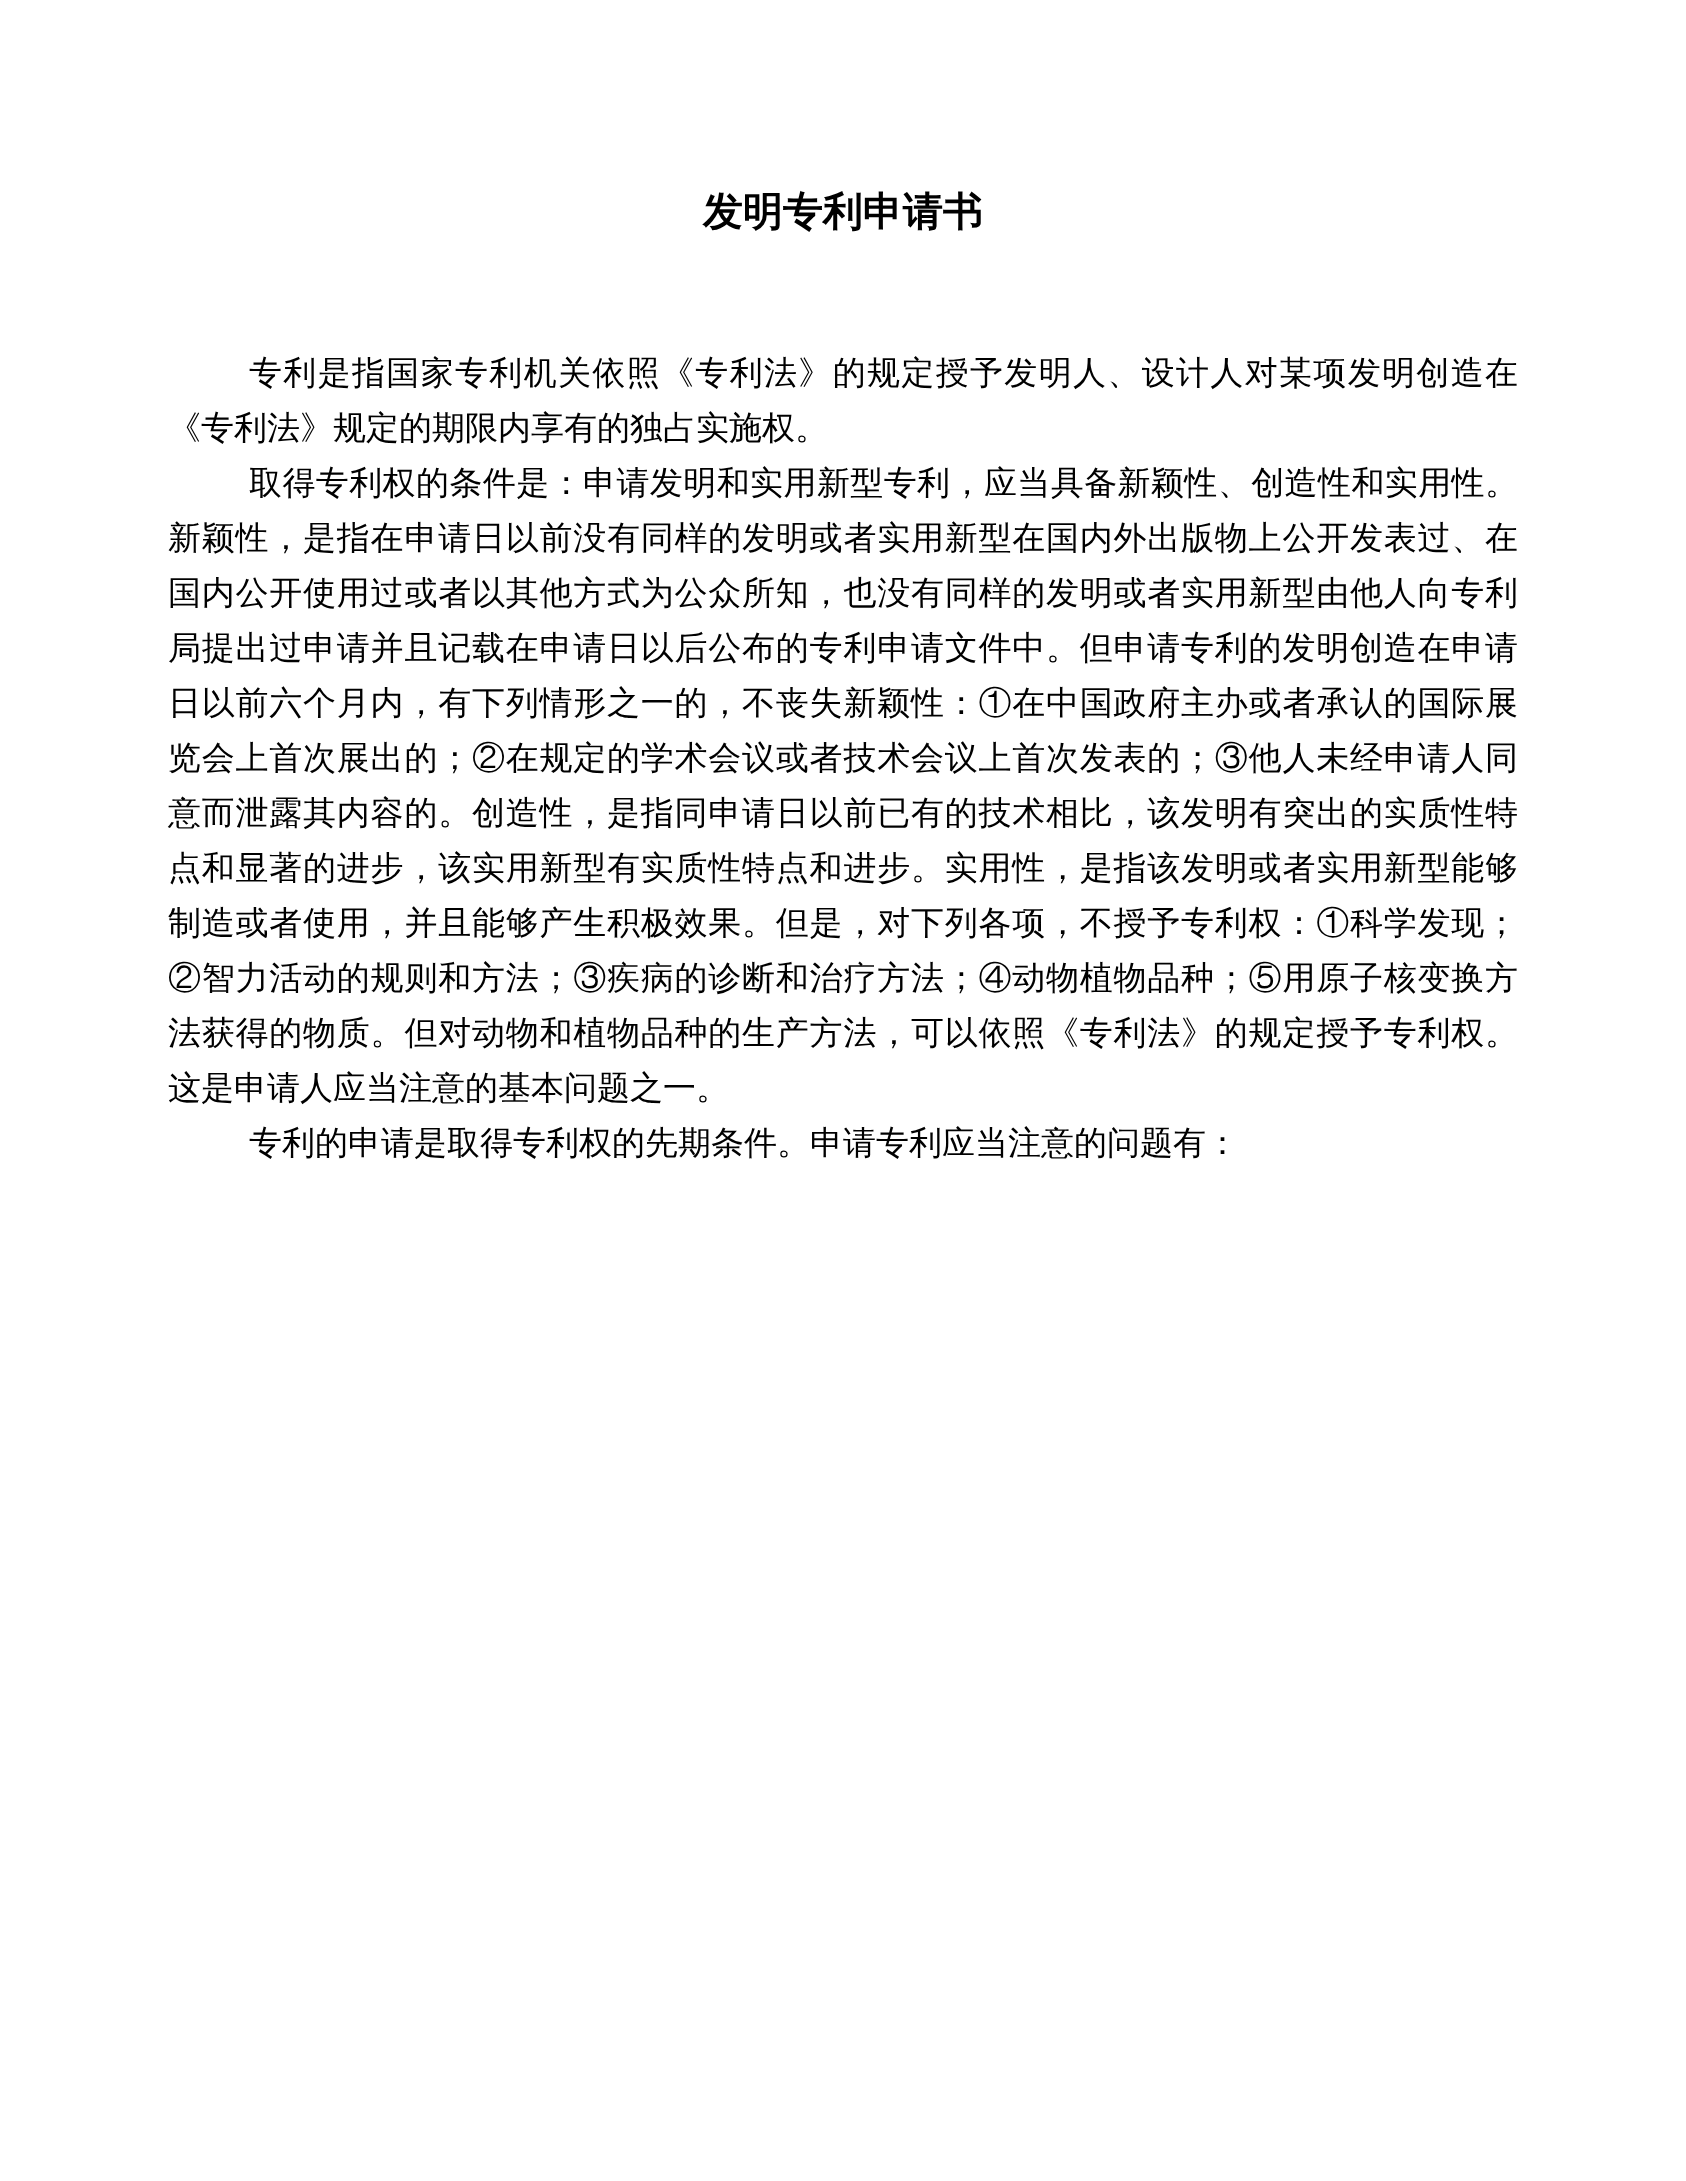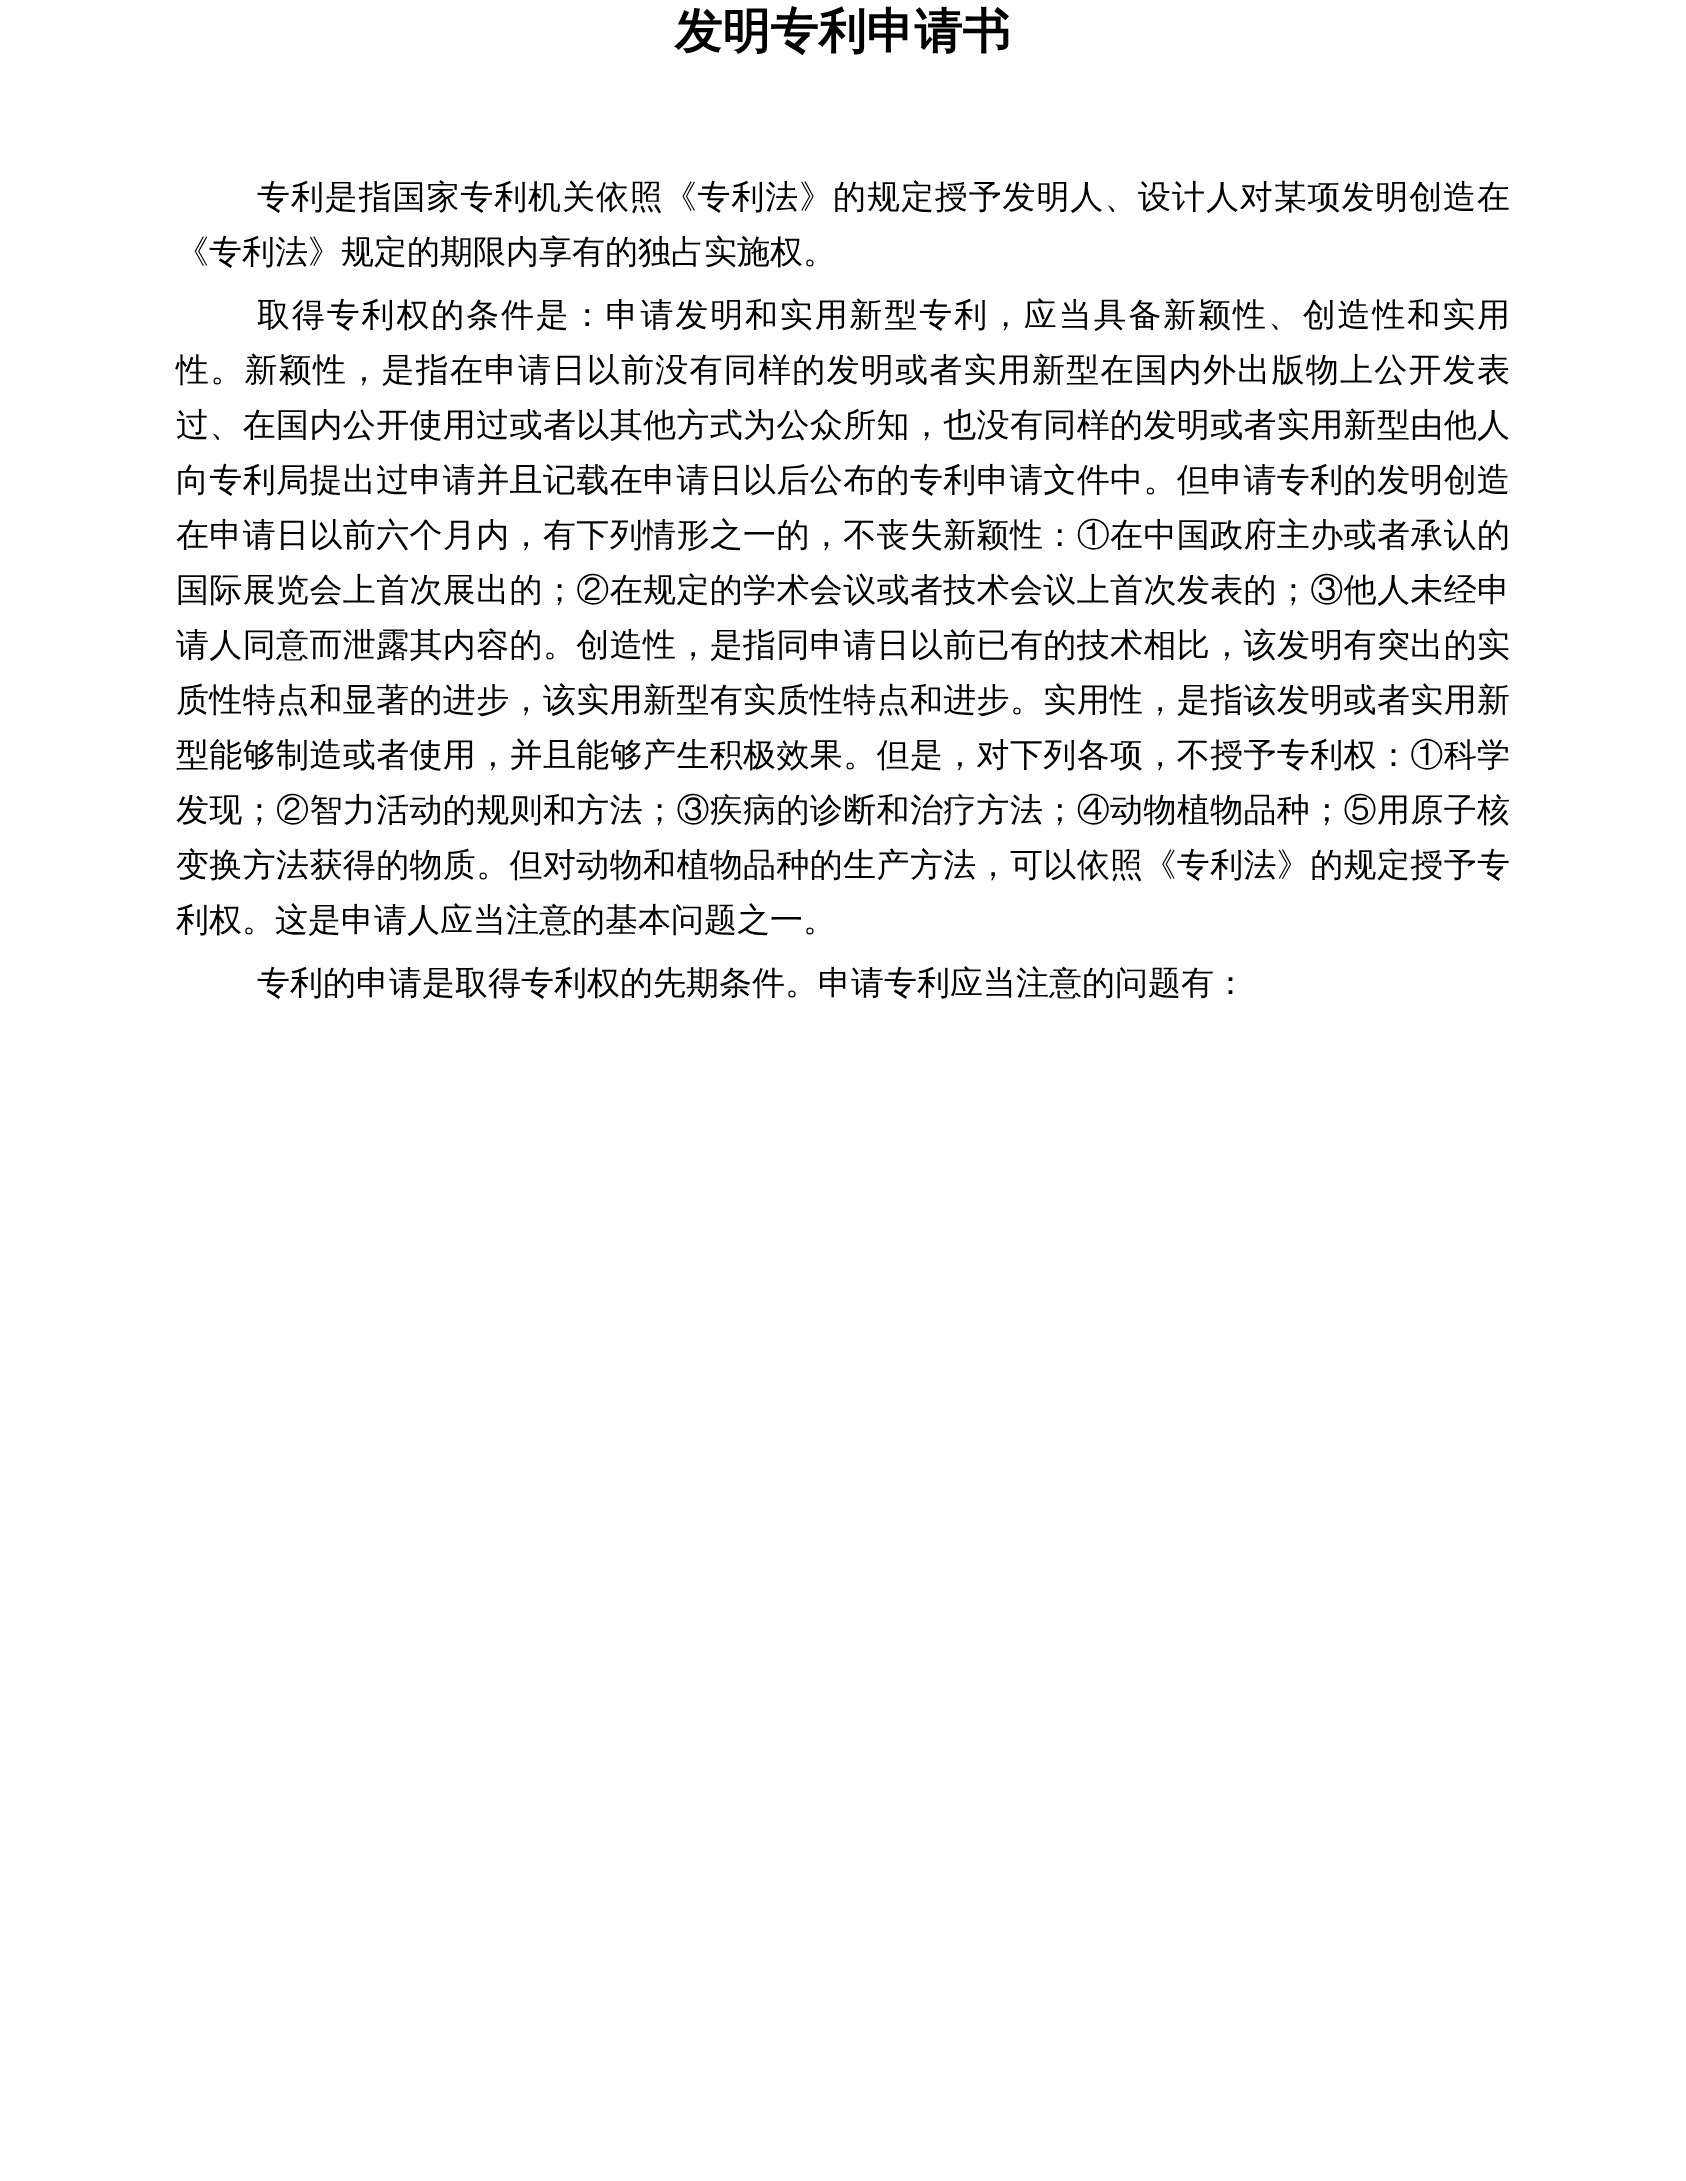--- a/index.html
+++ b/index.html
@@ -12,33 +12,34 @@
       position: relative;
       width: 1686px;
       height: 2182px;
       background: #ffffff;
       overflow: hidden;
       font-family: "Liberation Serif", "DejaVu Serif", serif;
       color: #000000;
     }
     .doc-title {
       margin: 0;
+      padding-top: 186px;
       text-align: center;
-      font-size: 48px;
+      font-size: 40px;
       line-height: 1.3;
       font-weight: bold;
       color: #000000;
       font-family: "Liberation Serif", "DejaVu Serif", serif;
     }
     .doc-body {
       width: 1350px;
       margin: 108px auto 0 auto;
     }
     .doc-body p {
-      margin: 8px;
+      margin: 0;
       padding: 0;
       font-size: 33px;
       line-height: 55px;
       text-align: justify;
       text-indent: 81px;
       color: #000000;
       word-break: break-all;
     }
   </style>
 </head>

